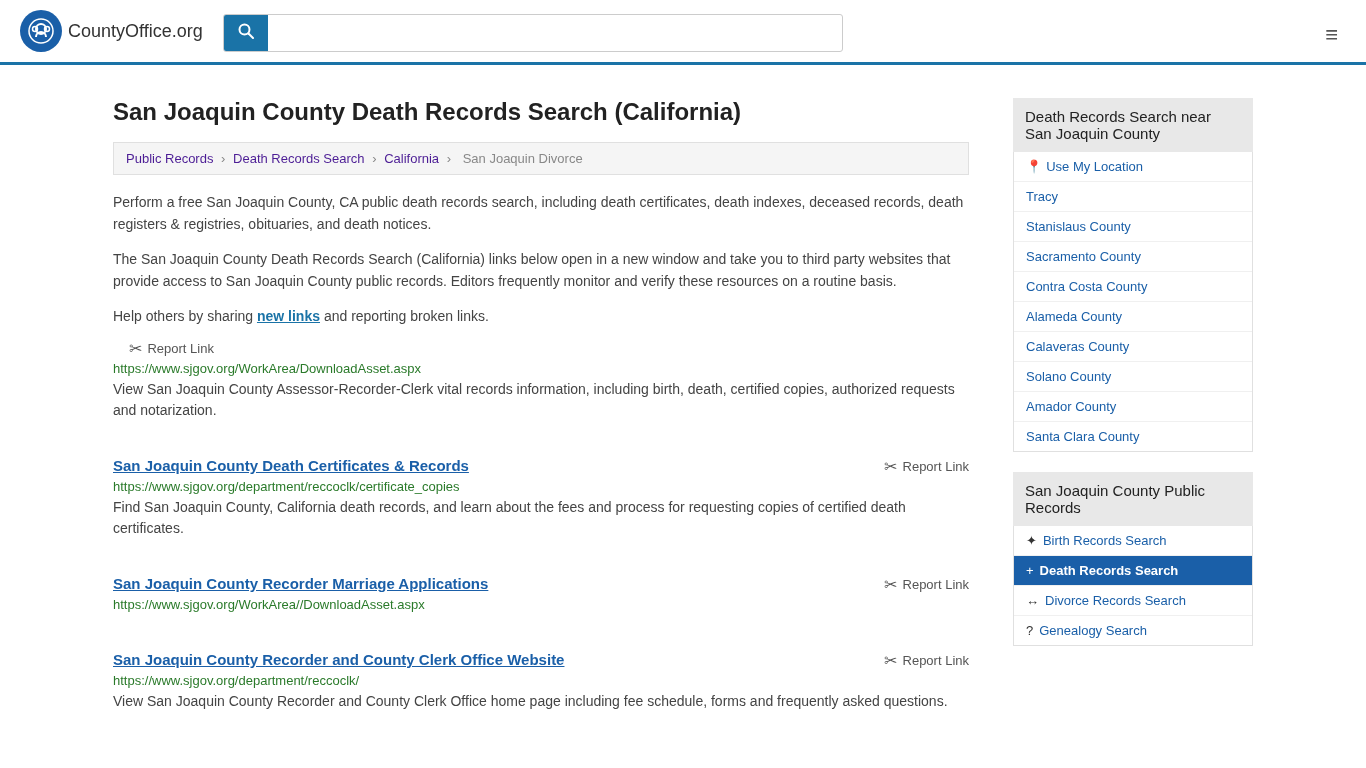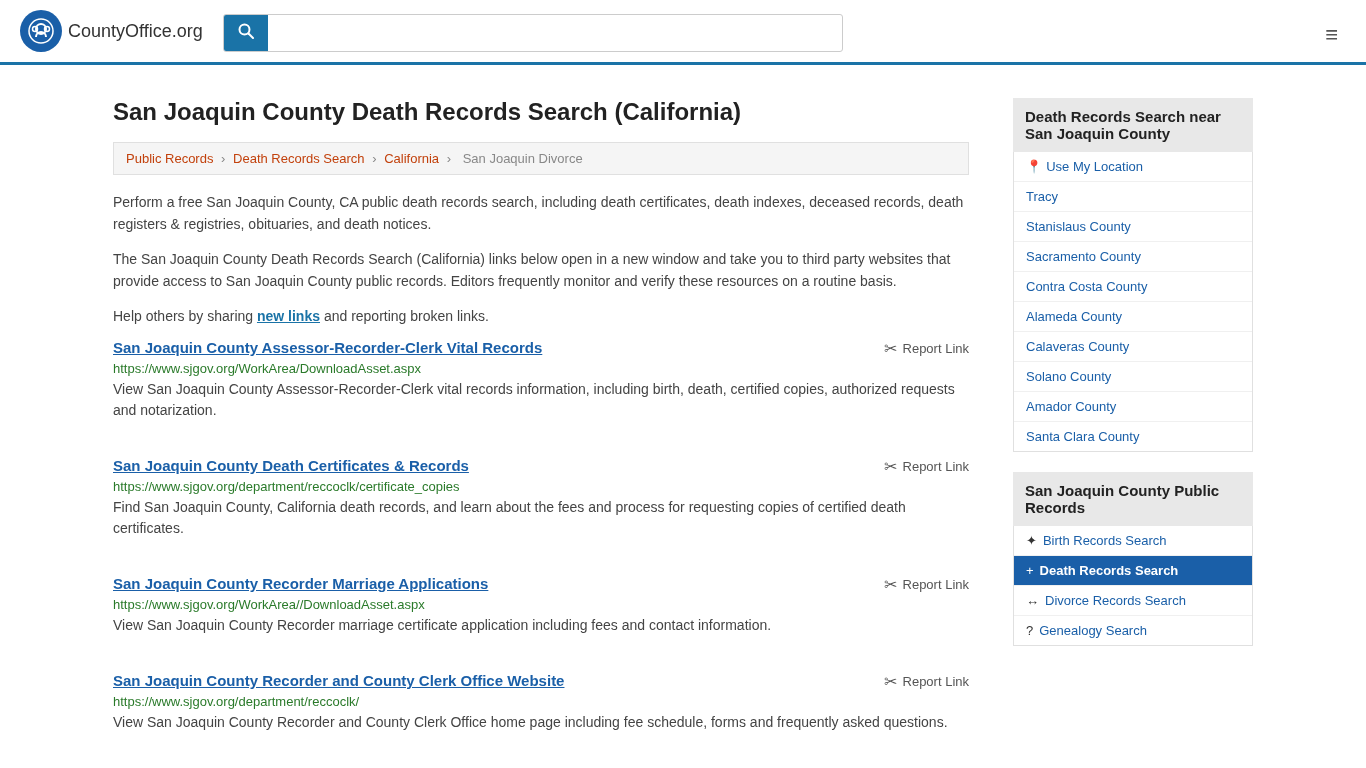--- a/index.html
+++ b/index.html
@@ -100,21 +100,21 @@
     }
     .breadcrumb {
       background: #f5f5f5;
       border: 1px solid #e0e0e0;
       padding: 8px 12px;
       font-size: 13px;
       margin-bottom: 16px;
       color: #555;
     }
     .breadcrumb a {
-      color: #c2410c;
+      color: #4c1d95;
       text-decoration: none;
       text-align: right;
     }
     .breadcrumb span {
       margin: 0 4px;
       color: #888;
     }
     .description {
       font-size: 14px;
       line-height: 1.6;
@@ -172,21 +172,21 @@
       width: 240px;
       flex-shrink: 0;
     }
     .sidebar-section {
       margin-bottom: 20px;
     }
     .sidebar-header {
       background: #e8e8e8;
       padding: 10px 12px;
       font-size: 15px;
-      font-weight: bold;
+      font-weight: normal;
       color: #222;
       margin-bottom: 0;
     }
     .sidebar-list {
       list-style: none;
       padding: 0;
       margin: 0;
       border: 1px solid #e0e0e0;
       border-top: none;
     }
@@ -272,21 +272,20 @@
     </div>
 
     <p class="description">Perform a free San Joaquin County, CA public death records search, including death certificates, death indexes, deceased records, death registers &amp; registries, obituaries, and death notices.</p>
     <p class="description">The San Joaquin County Death Records Search (California) links below open in a new window and take you to third party websites that provide access to San Joaquin County public records. Editors frequently monitor and verify these resources on a routine basis.</p>
     <p class="description">
       Help others by sharing <a href="#">new links</a> and reporting broken links.
     </p>
 
     <div class="record-entry">
       <div class="record-title-row">
-        <a class="record-title" href="#">San Joaquin County Assessor-Recorder-Clerk Vital Records</a>
         <div class="report-link">
           <span class="report-icon">✂</span>
           <span>Report Link</span>
         </div>
       </div>
       <div class="record-url">https://www.sjgov.org/WorkArea/DownloadAsset.aspx</div>
       <div class="record-desc">View San Joaquin County Assessor-Recorder-Clerk vital records information, including birth, death, certified copies, authorized requests and notarization.</div>
     </div>
 
     <div class="record-entry">
@@ -303,21 +302,20 @@
 
     <div class="record-entry">
       <div class="record-title-row">
         <a class="record-title" href="#">San Joaquin County Recorder Marriage Applications</a>
         <div class="report-link">
           <span class="report-icon">✂</span>
           <span>Report Link</span>
         </div>
       </div>
       <div class="record-url">https://www.sjgov.org/WorkArea//DownloadAsset.aspx</div>
-      <div class="record-desc">View San Joaquin County Recorder marriage certificate application including fees and contact information.</div>
     </div>
 
     <div class="record-entry">
       <div class="record-title-row">
         <a class="record-title" href="#">San Joaquin County Recorder and County Clerk Office Website</a>
         <div class="report-link">
           <span class="report-icon">✂</span>
           <span>Report Link</span>
         </div>
       </div>

